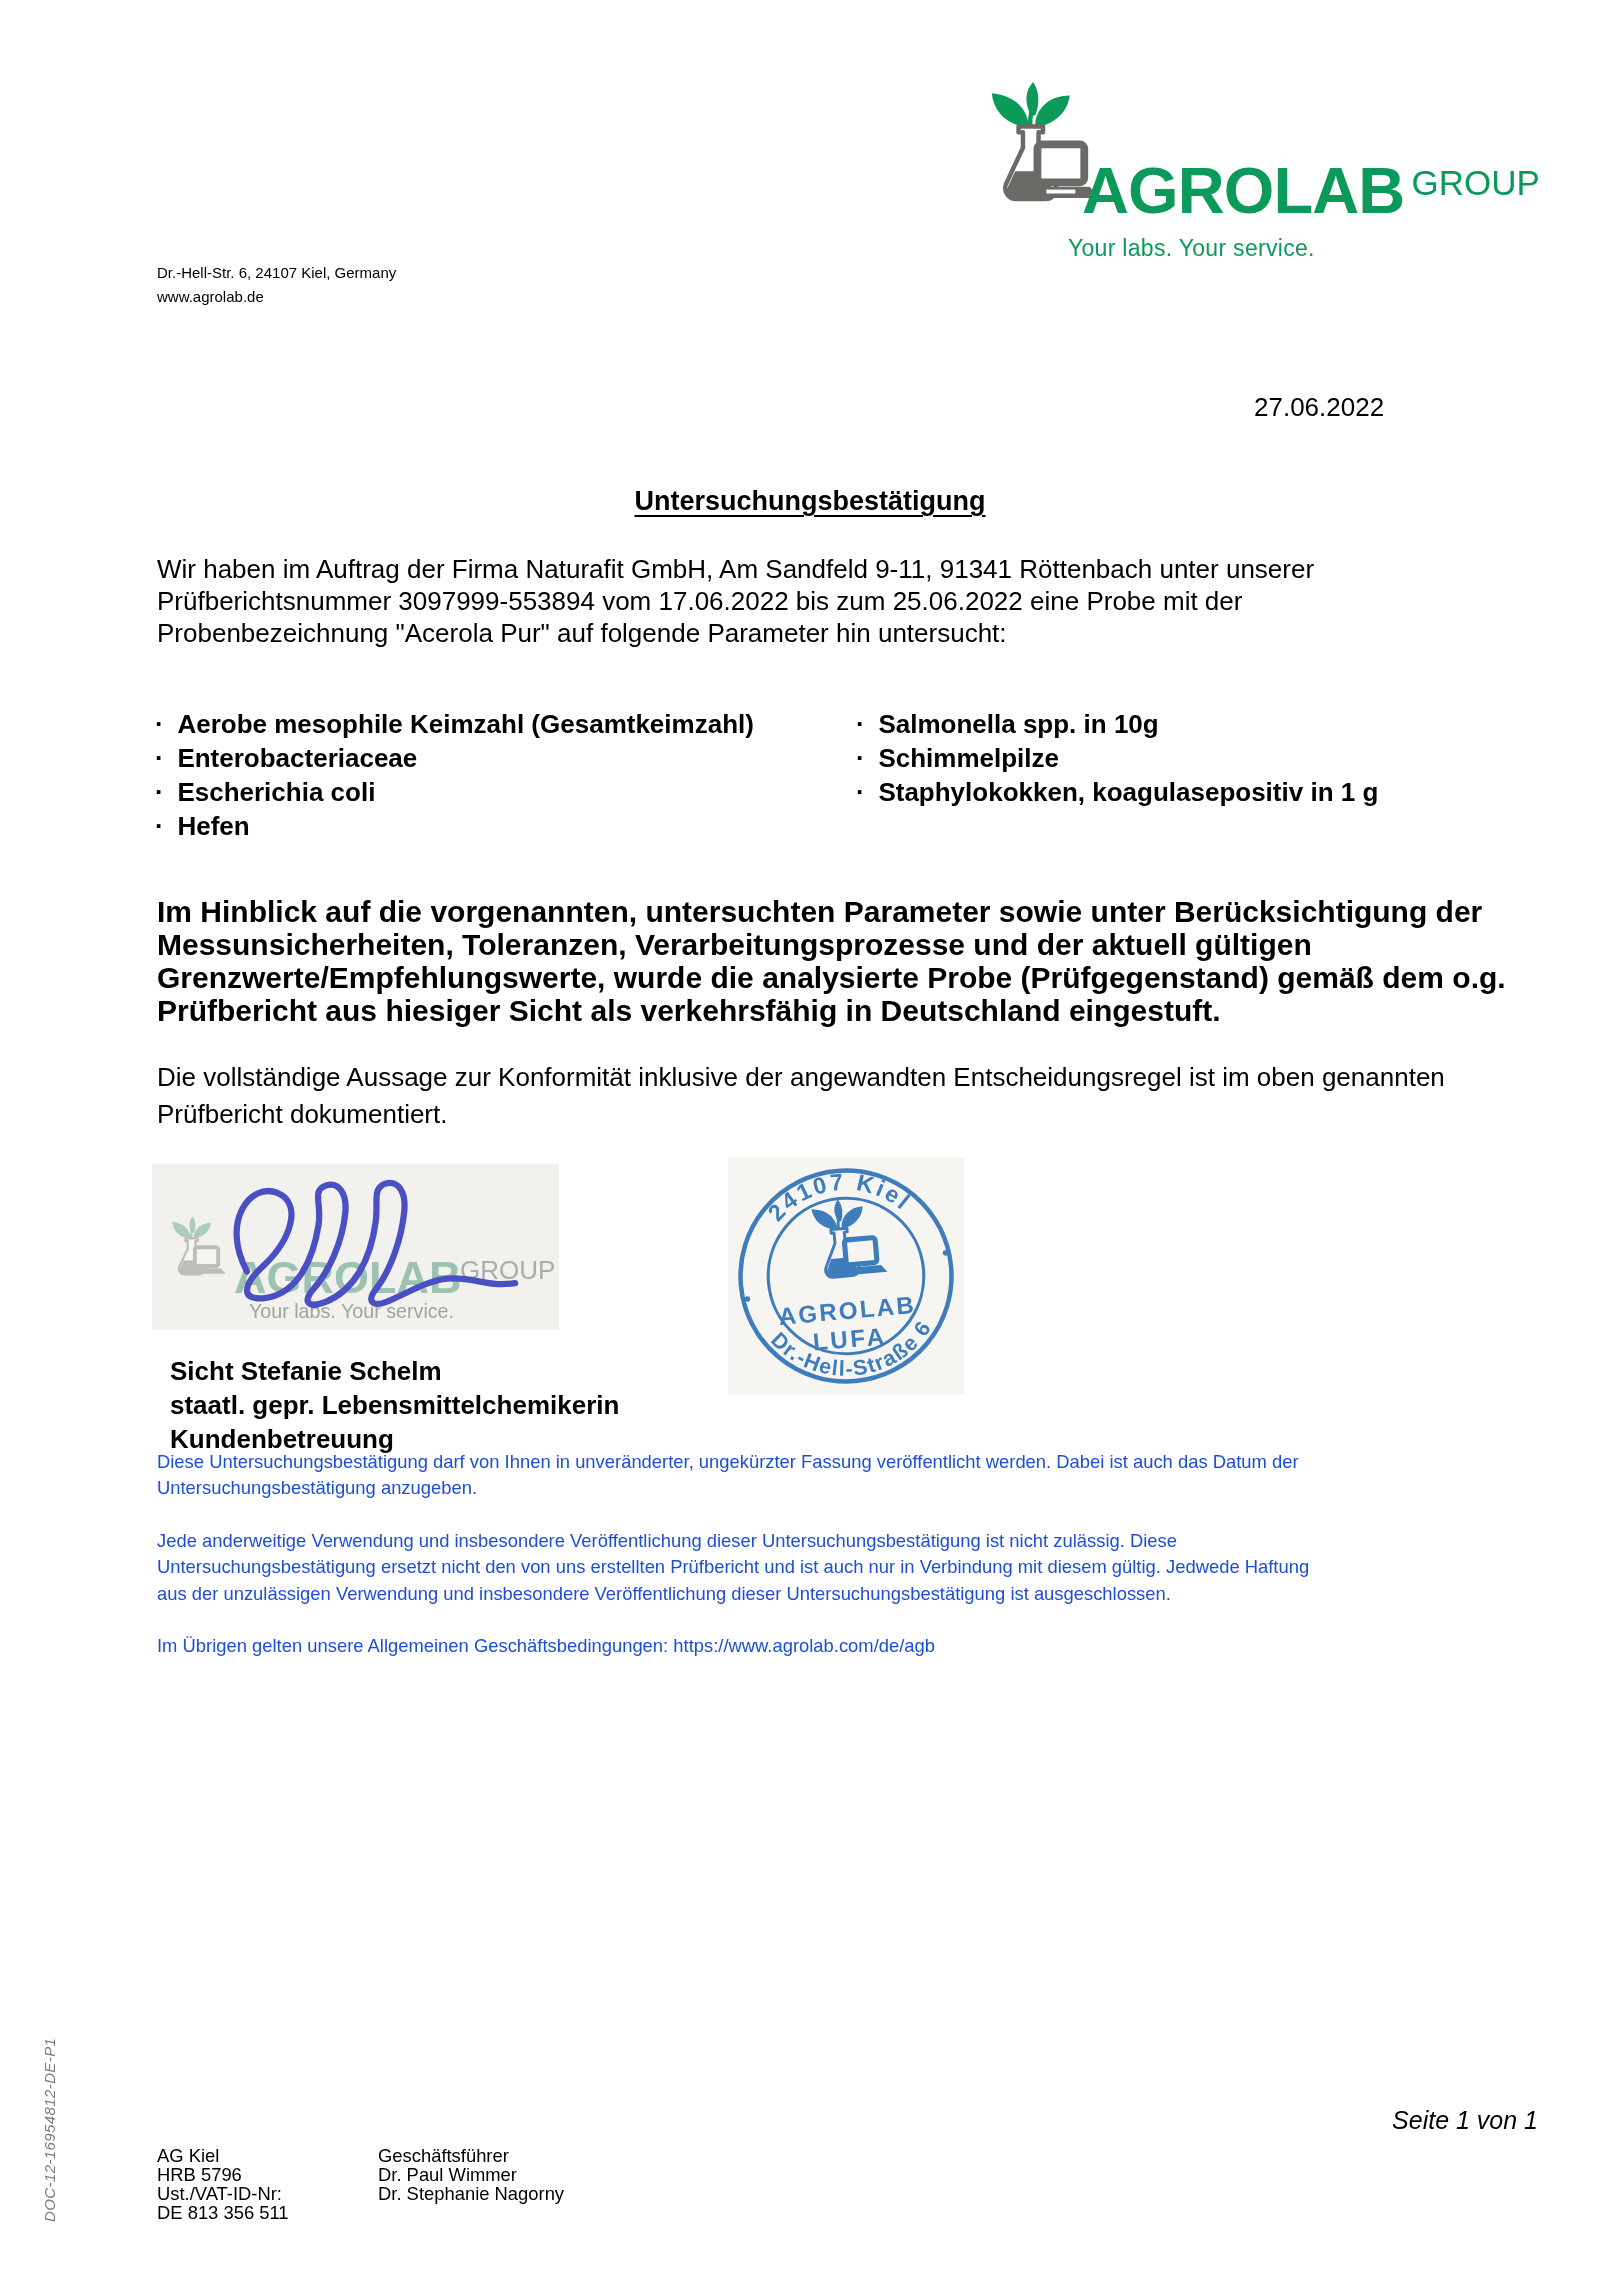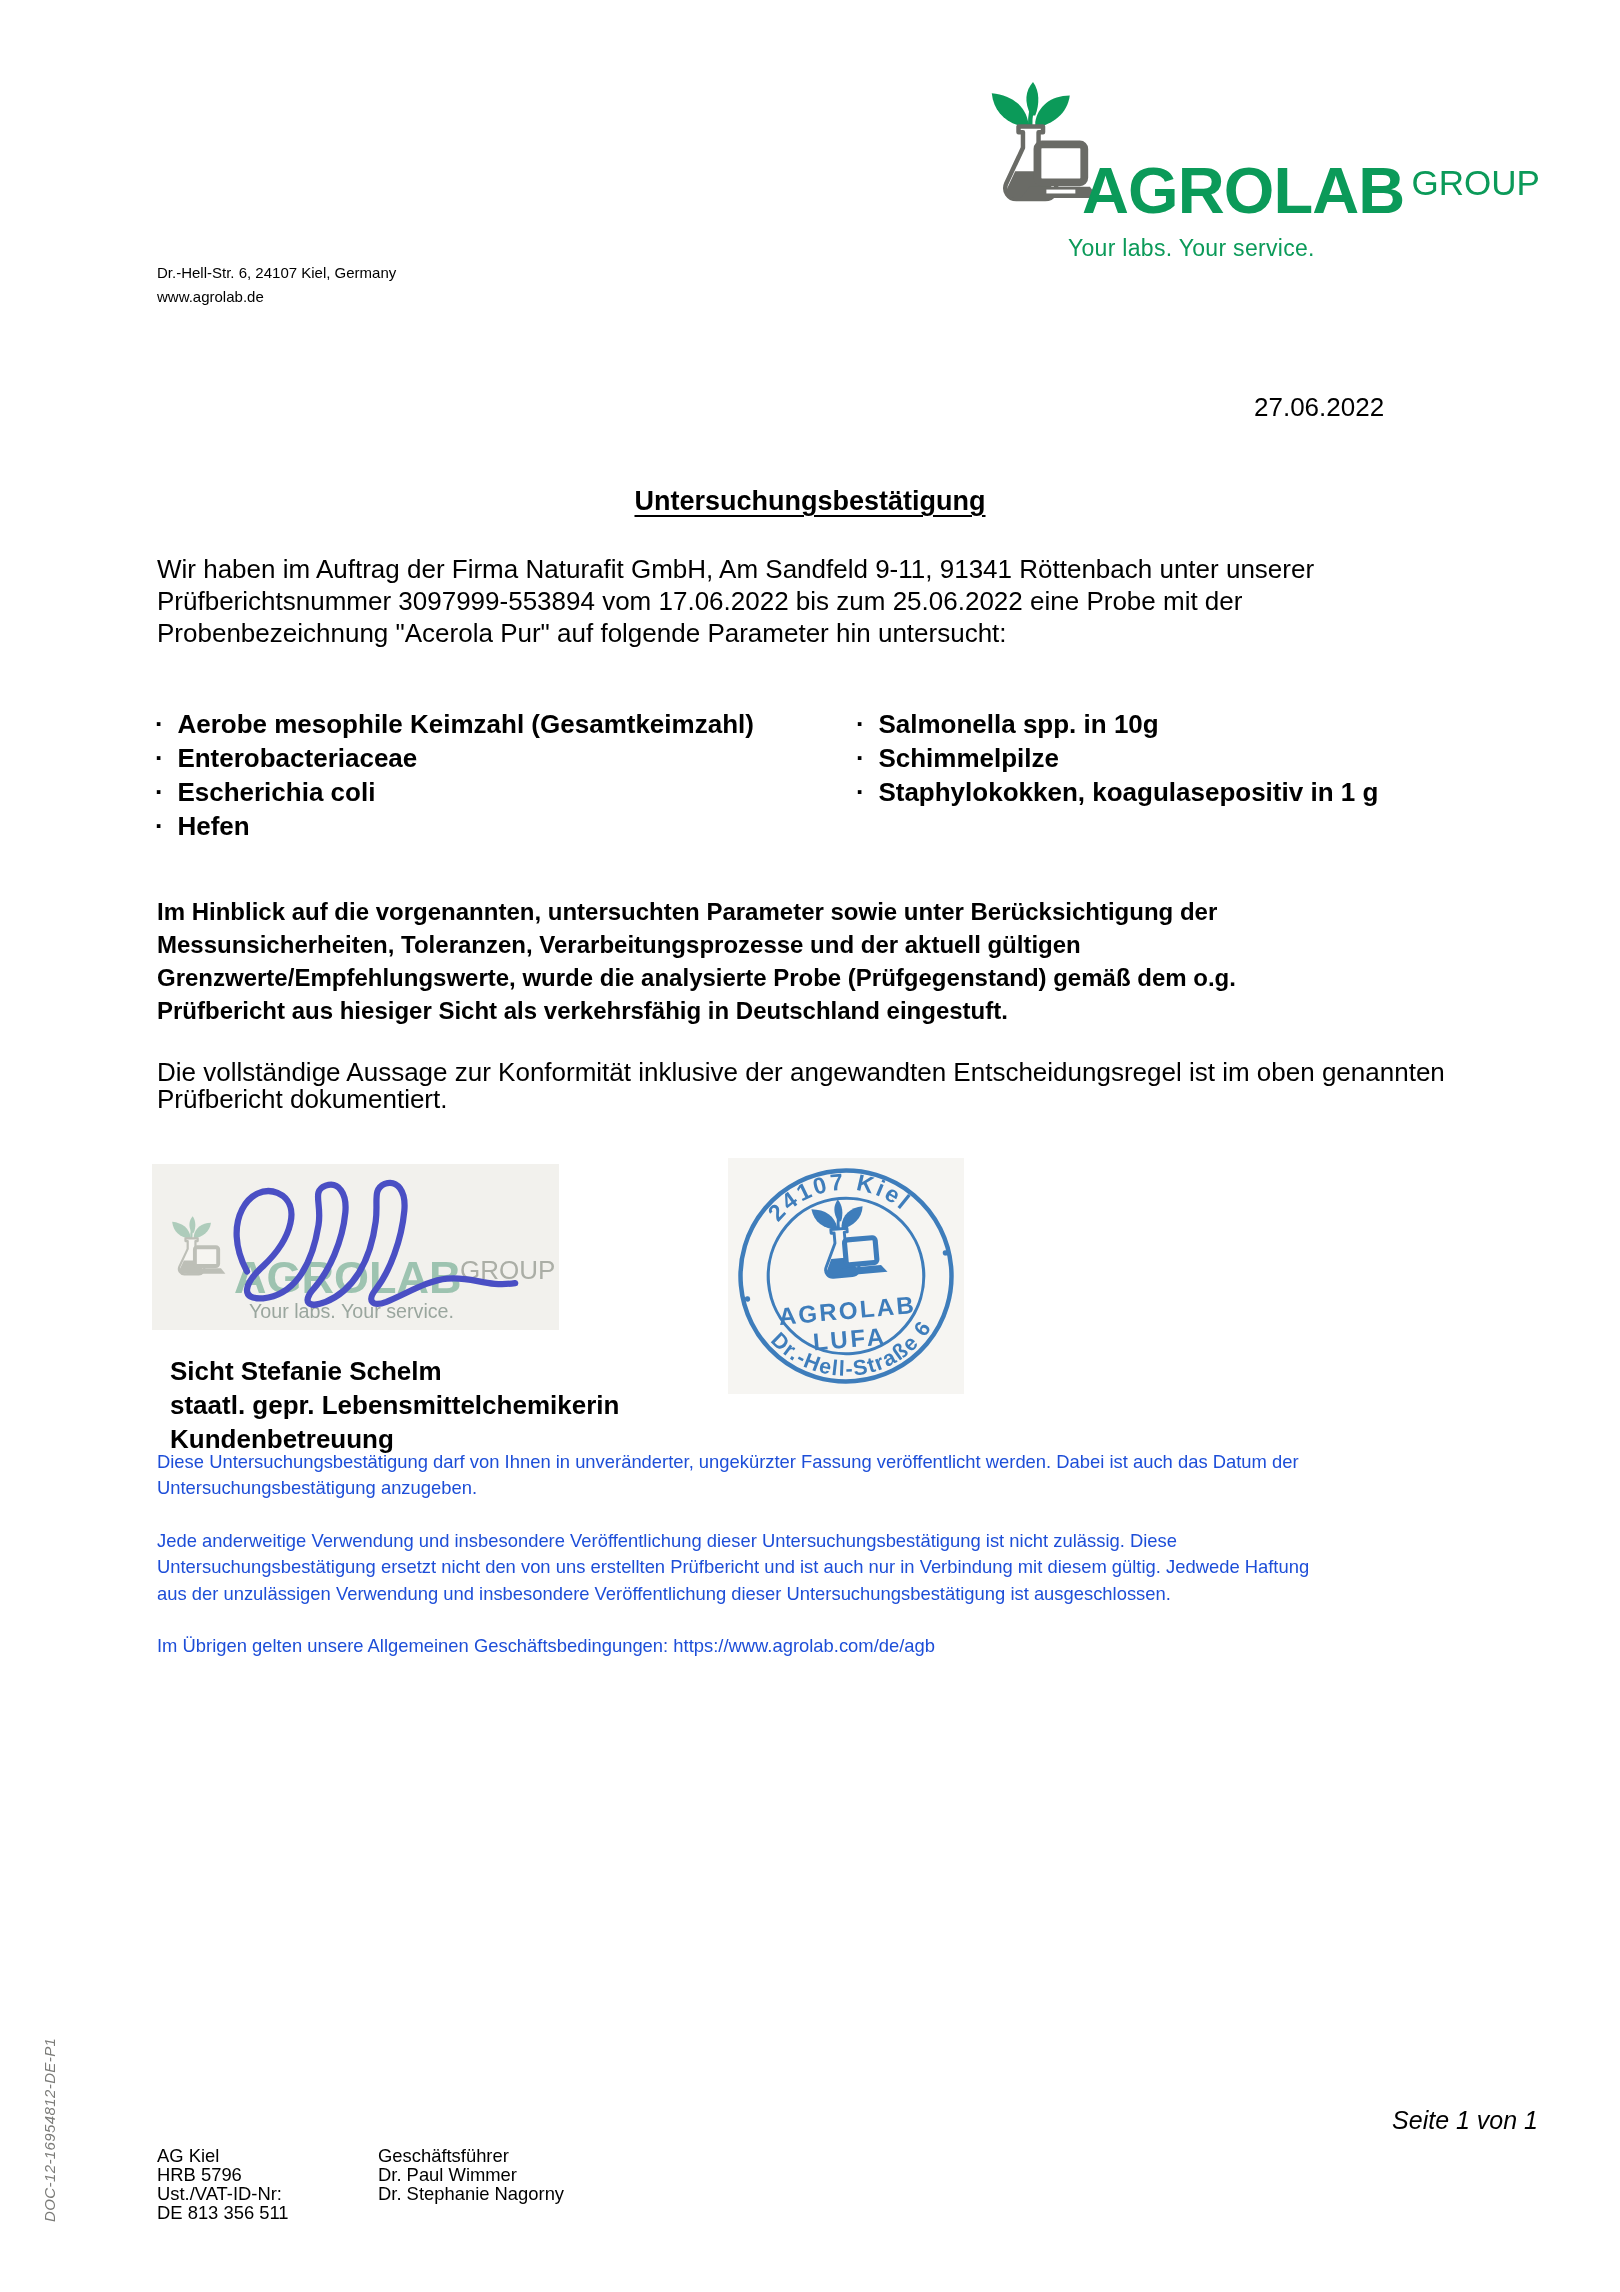--- a/index.html
+++ b/index.html
@@ -28,22 +28,22 @@
     text-decoration:underline;text-underline-offset:4.5px;text-decoration-thickness:2.2px;}
 
   .intro{left:157px;top:553px;width:1370px;font-size:26px;line-height:32px;}
 
   .params{top:707px;font-size:26px;font-weight:bold;}
   .params-left{left:155px;width:699px;}
   .params-right{left:856px;width:627px;}
   .param-item{display:flex;line-height:34px;}
   .param-item .bullet{width:22.4px;flex:0 0 22.4px;}
 
-  .conclusion{left:157px;top:895px;width:1370px;font-size:24px;font-weight:bold;line-height:33px;}
-  .conformity{left:157px;top:1059px;width:1379px;font-size:26px;line-height:27px;}
+  .conclusion{left:157px;top:895px;width:1370px;font-size:30px;font-weight:bold;line-height:33px;}
+  .conformity{left:157px;top:1059px;width:1379px;font-size:26px;line-height:37px;}
 
   
   .sig-scan{left:152px;top:1164px;width:407px;height:166px;background:#f2f1ed;}
   .sig-faded-logo{position:absolute;left:0;top:0;width:407px;height:166px;}
   .sig-faded-brand{position:absolute;left:82px;top:88px;font-size:45px;font-weight:bold;color:#8fbca6;opacity:.85;letter-spacing:0px;}
   .sig-faded-suffix{position:absolute;left:308px;top:91px;font-size:26px;color:#abaea6;}
   .sig-faded-tagline{position:absolute;left:97px;top:136px;font-size:19.7px;color:#9aa69e;}
   .pen{position:absolute;left:25px;top:1.8px;width:376px;height:143px;}
 
   .sig-name{left:170px;top:1354px;font-size:26px;font-weight:bold;line-height:34px;}

